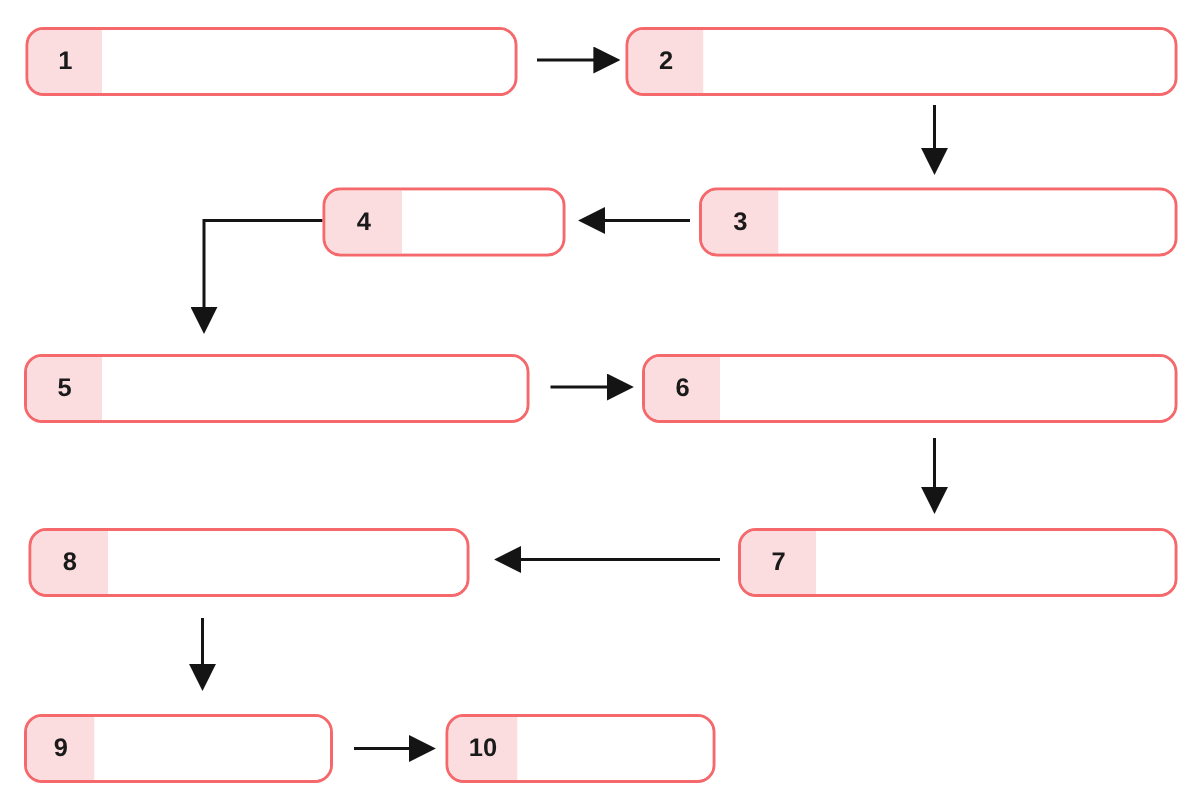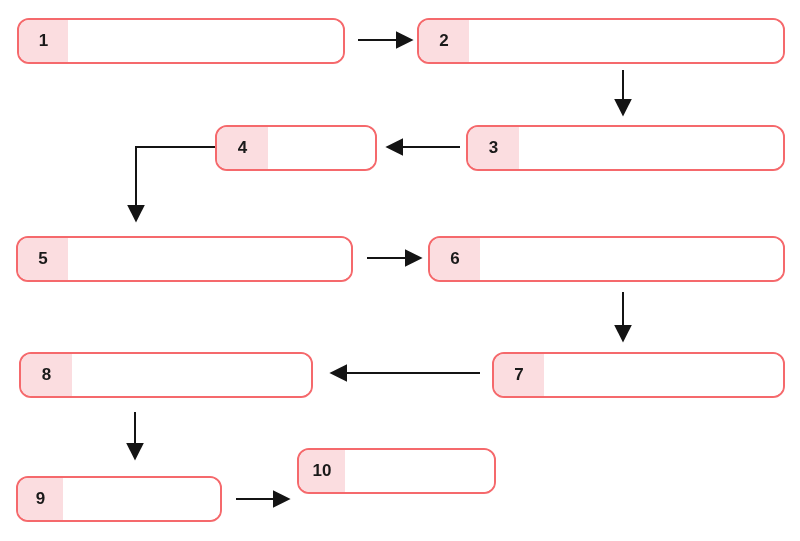--- a/index.html
+++ b/index.html
@@ -122,18 +122,18 @@
   <div class="node" style="left:19px; top:352px; width:294px;">
     <span class="badge" style="width:51px;">8</span>
     <span class="node-body"></span>
   </div>
 
   <div class="node" style="left:16px; top:476px; width:206px;">
     <span class="badge" style="width:45px;">9</span>
     <span class="node-body"></span>
   </div>
 
-  <div class="node" style="left:297px; top:448px; width:199px;">
+  <div class="node" style="left:297px; top:476px; width:180px;">
     <span class="badge" style="width:46px;">10</span>
     <span class="node-body"></span>
   </div>
 
 </div>
 
 </body></html>

